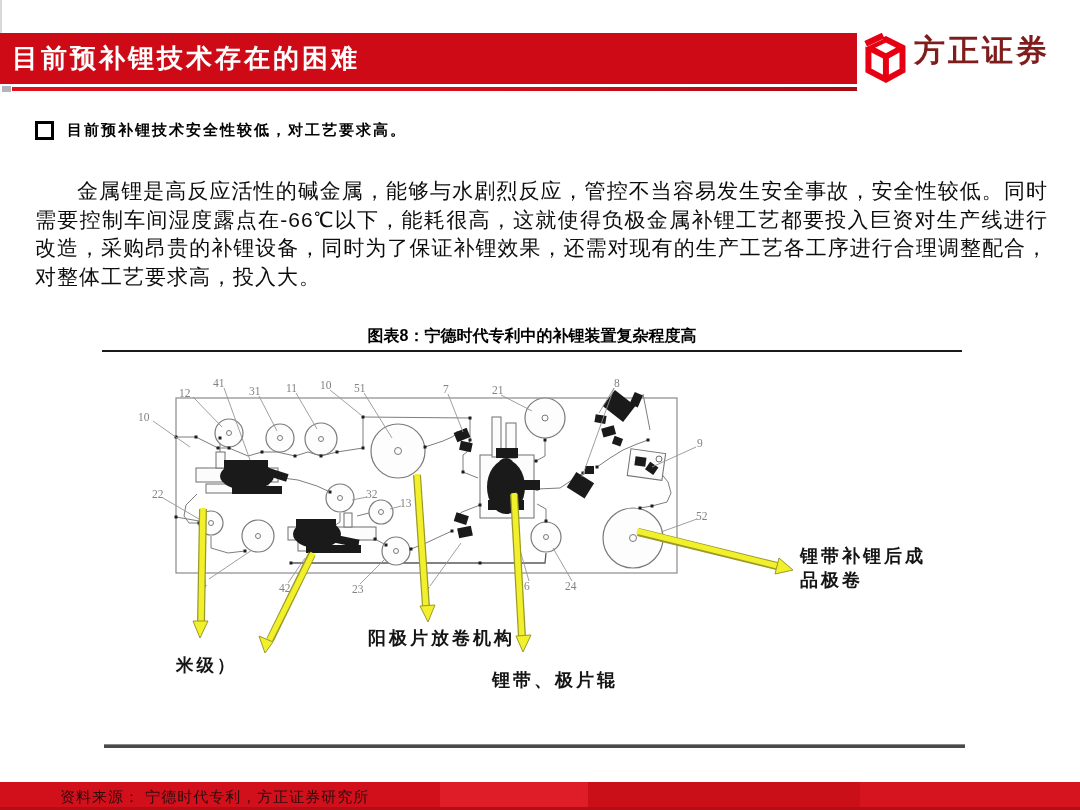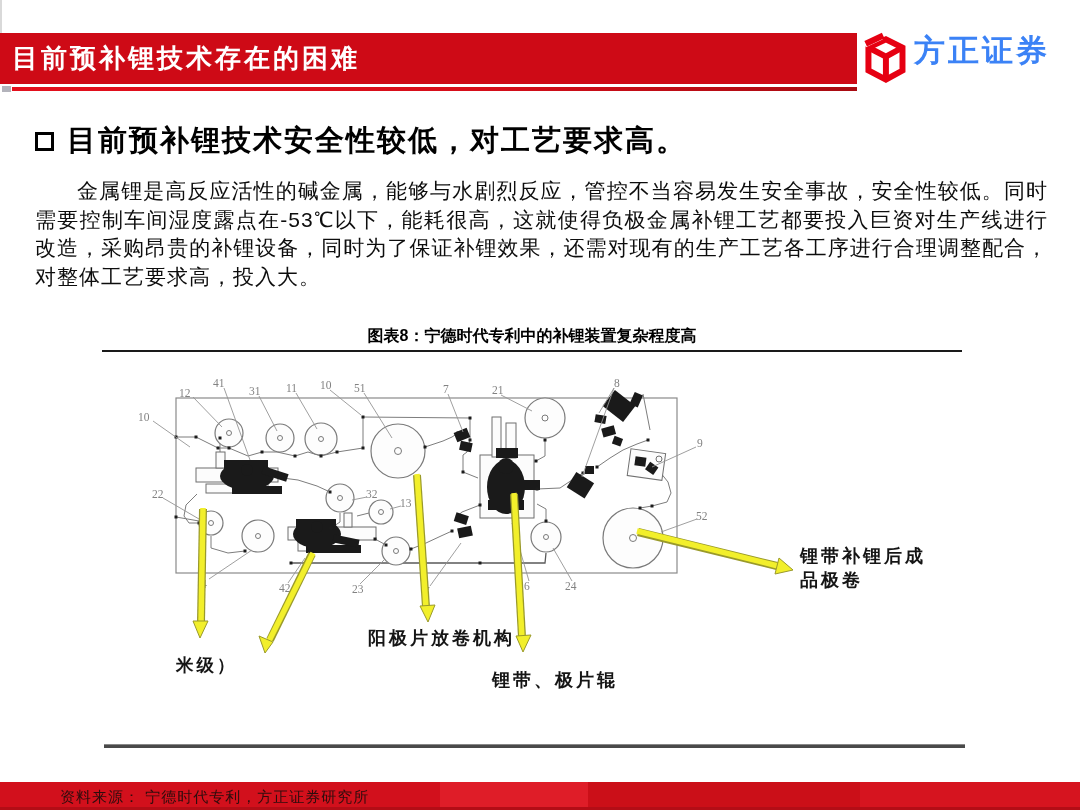--- a/index.html
+++ b/index.html
@@ -19,33 +19,33 @@
   }
   .header-line{
     position:absolute;left:12px;top:87px;width:845px;height:4px;
     background:linear-gradient(90deg,#e30f1d 0%,#d60e1a 55%,#a80b12 100%);
   }
   .header-line-chip{position:absolute;left:2px;top:86px;width:9px;height:6px;background:#b3b3bb;}
   
   .logo{position:absolute;left:862px;top:28px;width:210px;height:62px;}
   .logo-cube{position:absolute;left:0;top:2px;}
   .logo-cn{
-    position:absolute;left:52px;top:2px;color:#3b82f6;font-size:31px;font-weight:bold;
+    position:absolute;left:52px;top:2px;color:#7f1d1d;font-size:31px;font-weight:bold;
     letter-spacing:3px;font-family:"Liberation Serif",serif;
   }
   .logo-en{
     position:absolute;left:53px;top:44px;color:#e60012;font-size:12px;font-weight:bold;
     letter-spacing:1.6px;
   }
   
   .heading-row{position:absolute;left:35px;top:121px;width:1010px;display:flex;align-items:center;}
   .bullet-square{
     display:inline-block;width:13px;height:13px;border:3px solid #000;margin-right:13px;flex:0 0 auto;
   }
-  .heading-text{font-size:29px;font-weight:bold;color:#000;letter-spacing:2px;white-space:nowrap;}
+  .heading-text{font-size:15px;font-weight:bold;color:#000;letter-spacing:2px;white-space:nowrap;}
   .para{
     position:absolute;left:35px;top:156px;width:1013px;
     font-size:21px;line-height:28.5px;color:#0d0d0d;text-align:justify;text-indent:2em;
     letter-spacing:1px;
   }
   
   .fig-caption{
     position:absolute;left:102px;top:326px;width:860px;text-align:center;
     font-size:16px;font-weight:bold;color:#000;
   }
@@ -102,21 +102,21 @@
     <path d="M8,30 L46,12" stroke="#e60012" stroke-width="13" fill="none"></path>
   </svg>
   <span class="logo-cn">方正证券</span>
 </div>
 
 <div class="heading-row">
   <span class="bullet-square"></span>
   <span class="heading-text">目前预补锂技术安全性较低，对工艺要求高。</span>
 </div>
 
-<p class="para">金属锂是高反应活性的碱金属，能够与水剧烈反应，管控不当容易发生安全事故，安全性较低。同时需要控制车间湿度露点在-53℃以下，能耗很高，这就使得负极金属补锂工艺都要投入巨资对生产线进行改造，采购昂贵的补锂设备，同时为了保证补锂效果，还需对现有的生产工艺各工序进行合理调整配合，对整体工艺要求高，投入大。</p>
+<p class="para">金属锂是高反应活性的碱金属，能够与水剧烈反应，管控不当容易发生安全事故，安全性较低。同时需要控制车间湿度露点在-66℃以下，能耗很高，这就使得负极金属补锂工艺都要投入巨资对生产线进行改造，采购昂贵的补锂设备，同时为了保证补锂效果，还需对现有的生产工艺各工序进行合理调整配合，对整体工艺要求高，投入大。</p>
 
 <div class="fig-caption">图表8：宁德时代专利中的补锂装置复杂程度高</div>
 <div class="caption-rule"></div>
 
 <svg class="diagram" viewBox="105 355 860 390">
 
   <rect x="176" y="398" width="501" height="175" class="boxline"></rect>
 
   <g>
     <polyline class="wire" points="176,437 196,437 218,448 229,448"></polyline>

